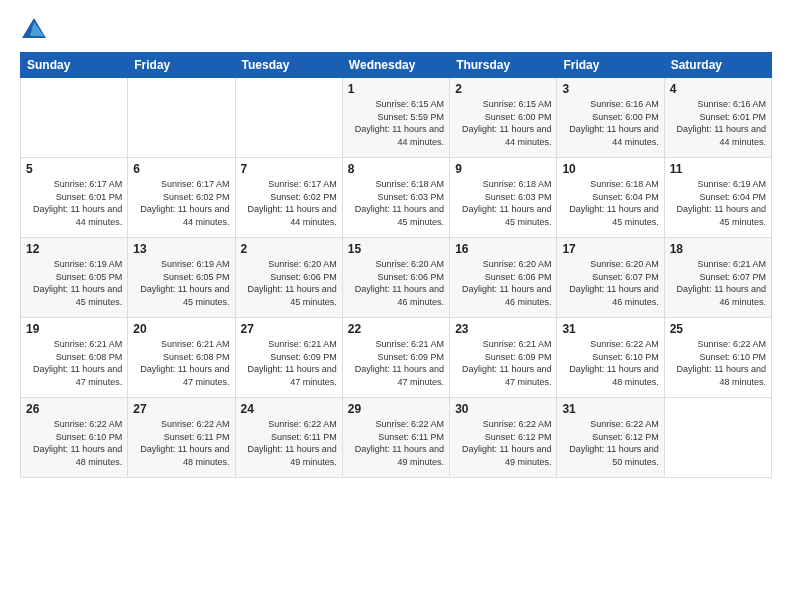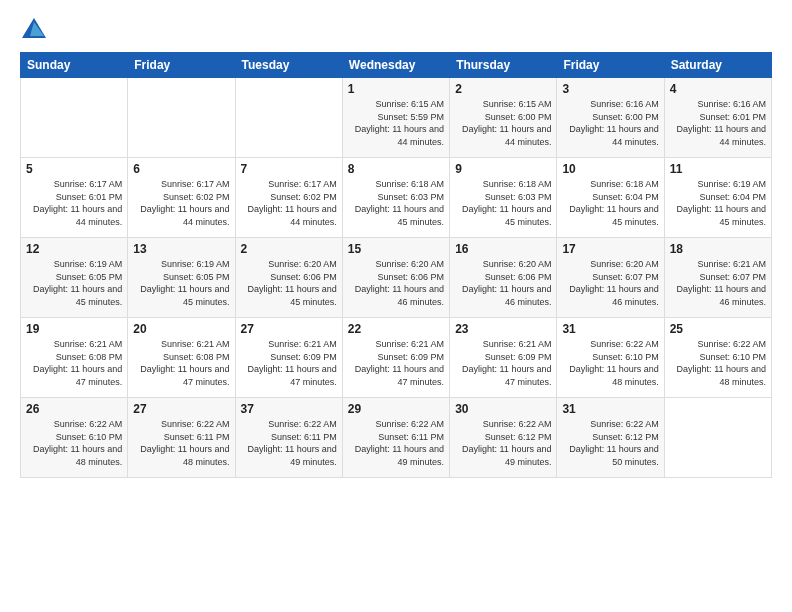--- a/index.html
+++ b/index.html
@@ -253,21 +253,21 @@
         <tr>
           <td>
             <span class="day-num">26</span>
             <div class="day-info">Sunrise: 6:22 AM<br>Sunset: 6:10 PM<br>Daylight: 11 hours and 48 minutes.</div>
           </td>
           <td>
             <span class="day-num">27</span>
             <div class="day-info">Sunrise: 6:22 AM<br>Sunset: 6:11 PM<br>Daylight: 11 hours and 48 minutes.</div>
           </td>
           <td>
-            <span class="day-num">37</span>
+            <span class="day-num">24</span>
             <div class="day-info">Sunrise: 6:22 AM<br>Sunset: 6:11 PM<br>Daylight: 11 hours and 49 minutes.</div>
           </td>
           <td>
             <span class="day-num">29</span>
             <div class="day-info">Sunrise: 6:22 AM<br>Sunset: 6:11 PM<br>Daylight: 11 hours and 49 minutes.</div>
           </td>
           <td>
             <span class="day-num">30</span>
             <div class="day-info">Sunrise: 6:22 AM<br>Sunset: 6:12 PM<br>Daylight: 11 hours and 49 minutes.</div>
           </td>

